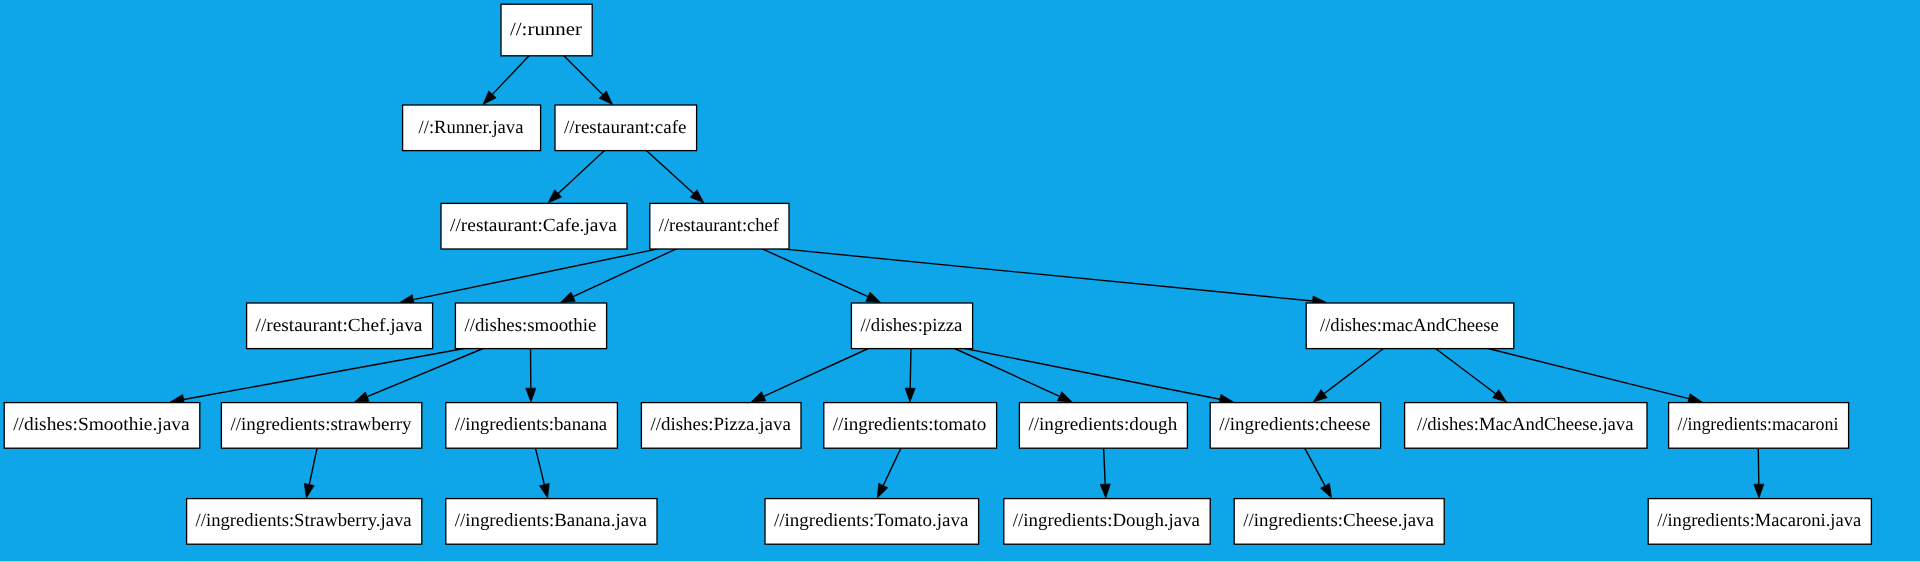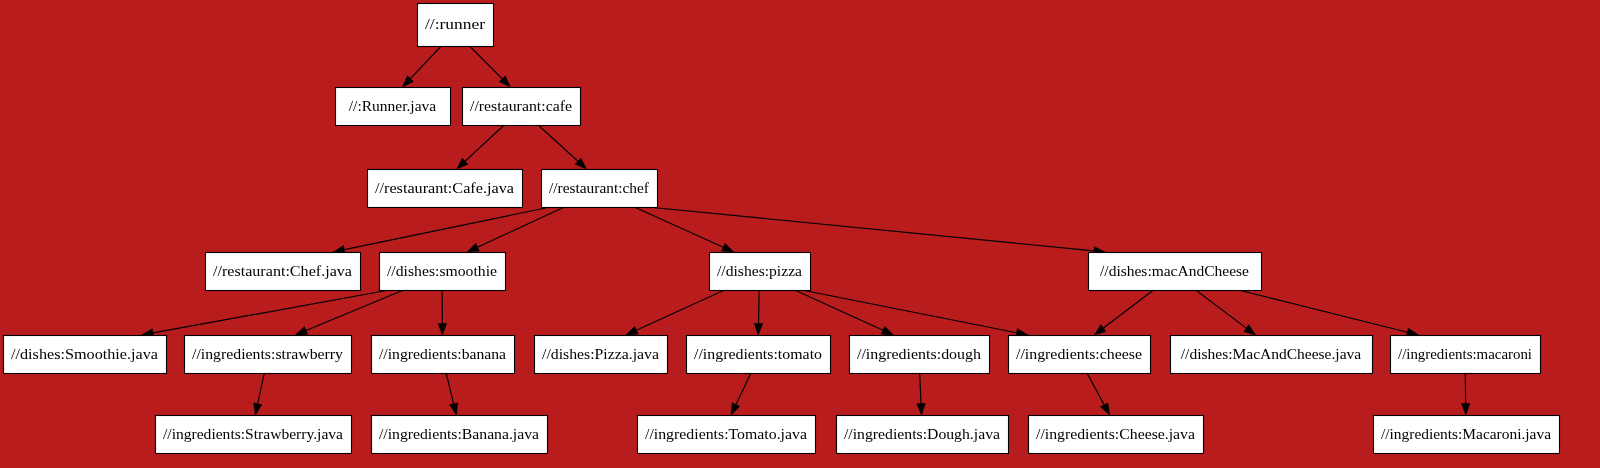--- a/index.html
+++ b/index.html
@@ -4,21 +4,21 @@
 <style>
   html, body {
     margin: 0;
     padding: 0;
     background: #ffffff;
   }
   #graph-root {
     position: relative;
     width: 1600px;
     height: 468px;
-    background: #b91c1c;
+    background: #0ea5e9;
     font-family: "Liberation Serif", "DejaVu Serif", serif;
     overflow: hidden;
   }
   svg#graph-canvas {
     position: absolute;
     left: 0;
     top: 0;
     width: 1600px;
     height: 468px;
     display: block;

